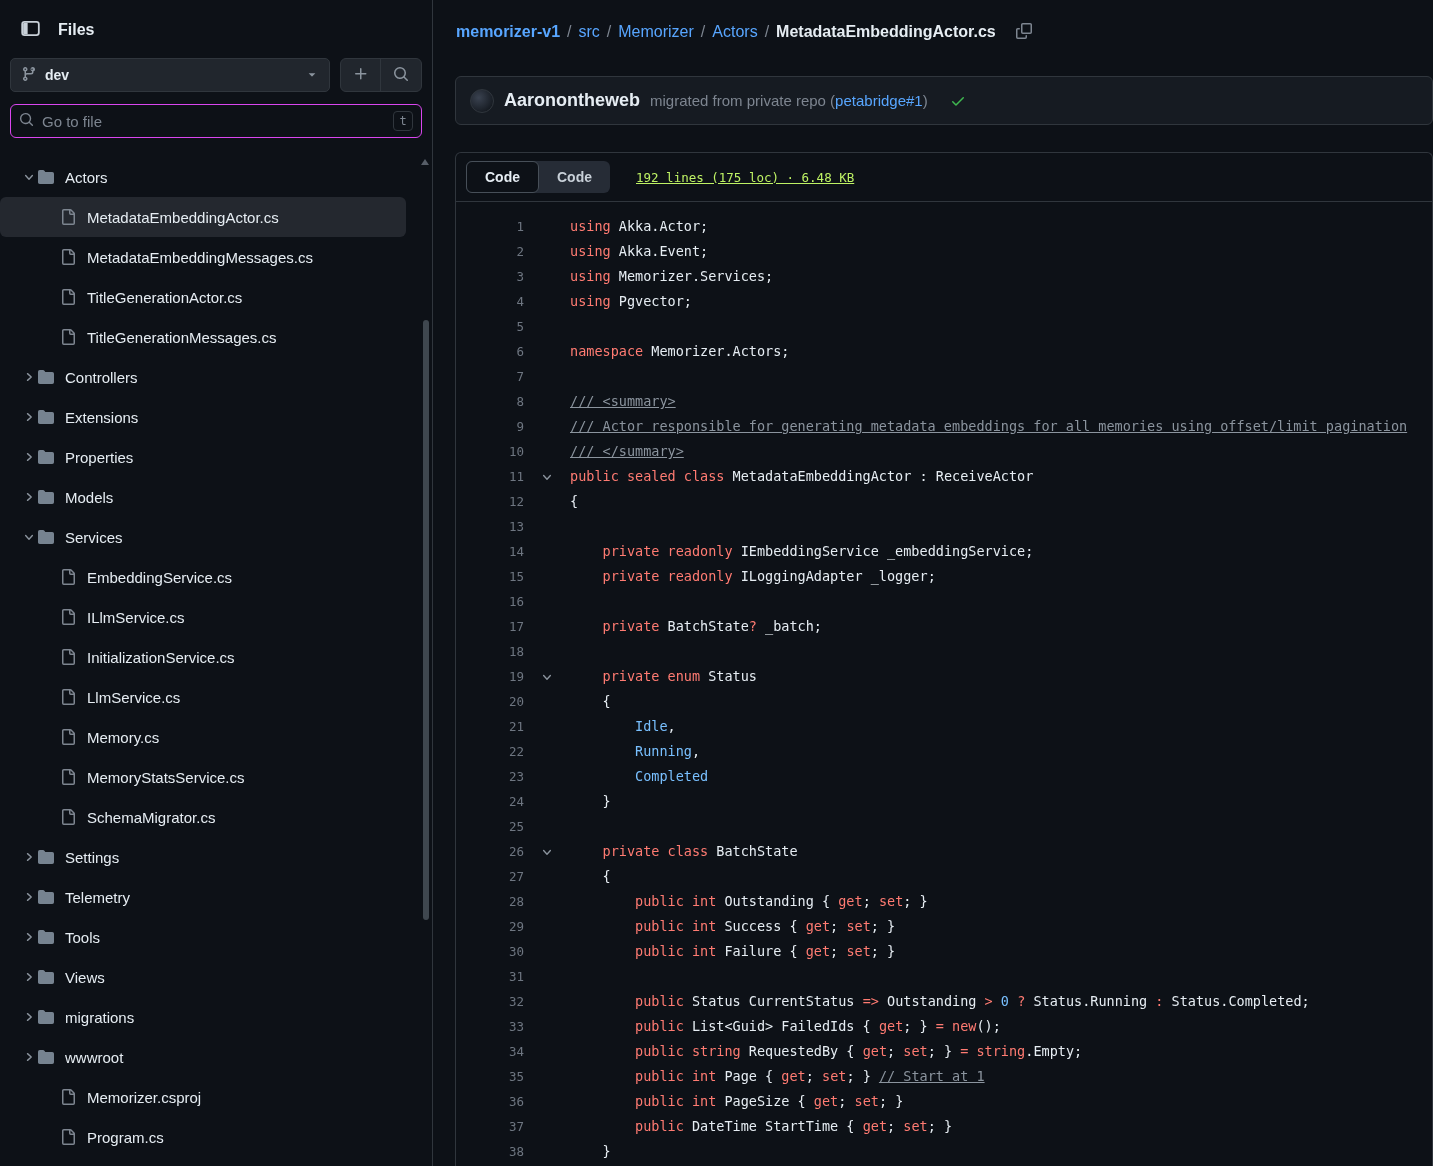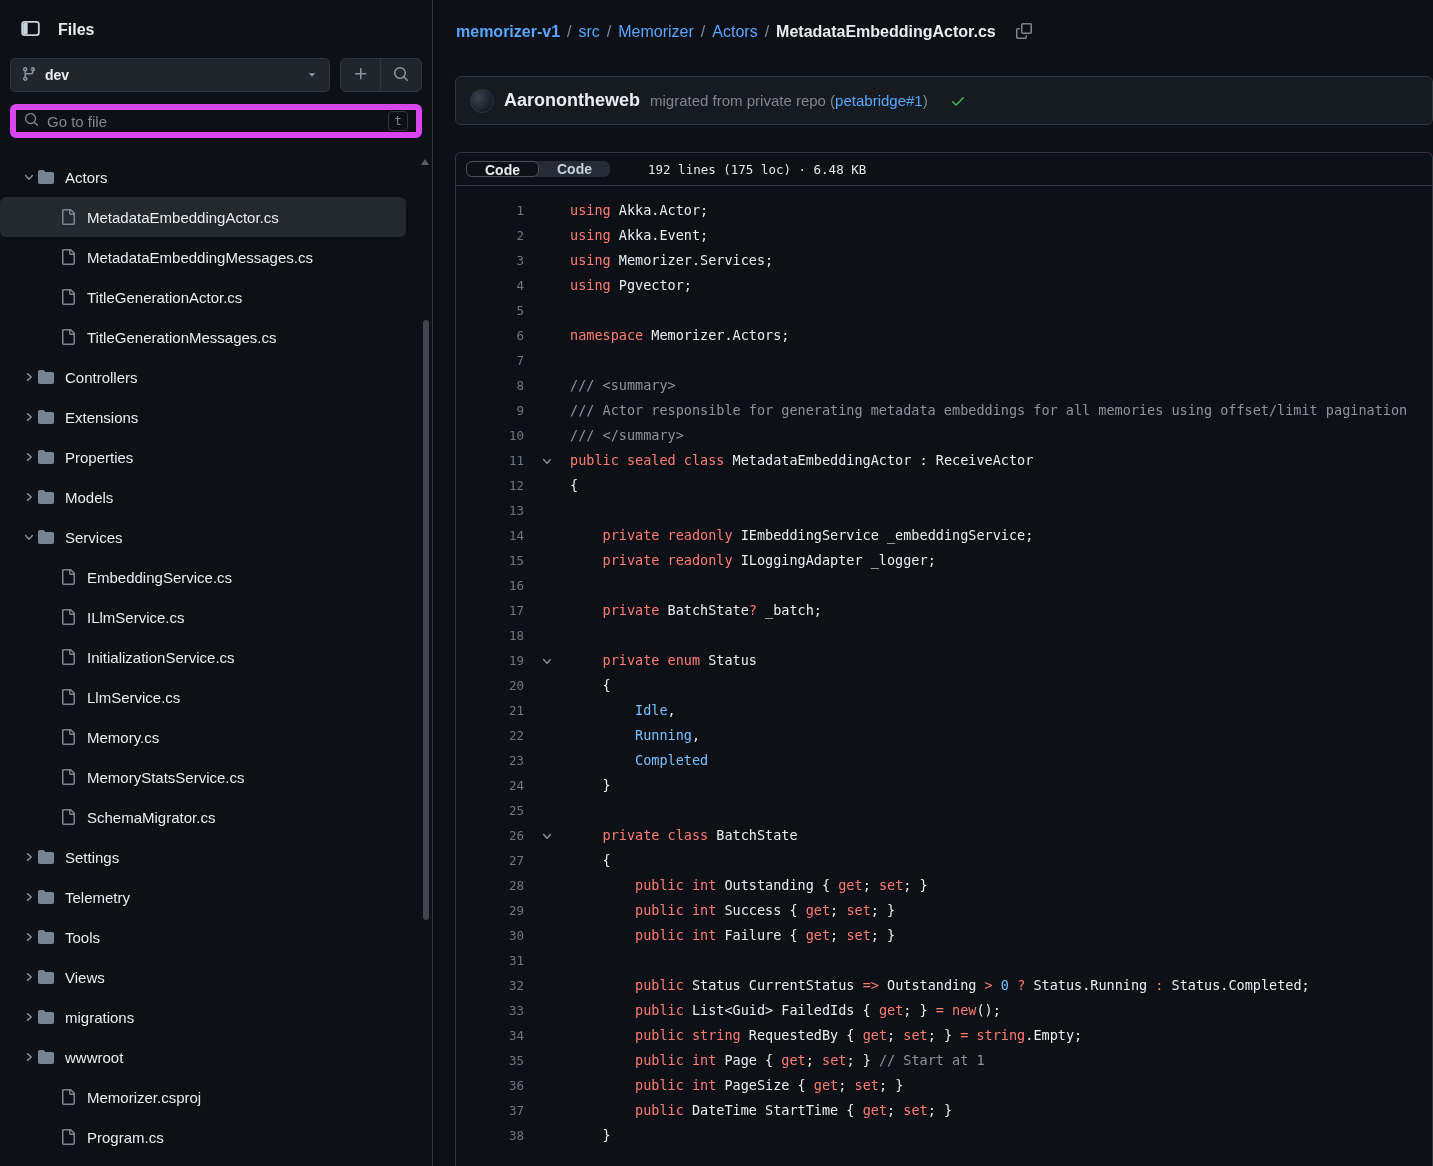--- a/index.html
+++ b/index.html
@@ -15,21 +15,21 @@
   .sidebar { width:433px; min-width:433px; border-right:1px solid #30363d; display:flex; flex-direction:column; background:#0d1117; }
   .sidebar-header { display:flex; align-items:center; gap:14px; padding:16px 16px 12px 16px; }
   .icon-btn { background:transparent; border:none; color:#c9d1d9; display:flex; align-items:center; justify-content:center; width:28px; height:28px; border-radius:6px; cursor:pointer; }
   .sidebar-title { font-size:16px; font-weight:700; color:#e6edf3; }
   .controls { display:flex; gap:10px; padding:2px 10px 0 10px; align-items:center; }
   .branch-select { flex:1; height:34px; display:flex; align-items:center; gap:8px; padding:0 10px; background:#21262d; border:1px solid #30363d; border-radius:5px; color:#e6edf3; cursor:pointer; font-family:inherit; }
   .branch-name { font-size:14px; font-weight:700; flex:1; text-align:left; }
   .btn-group { display:flex; height:34px; background:#21262d; border:1px solid #30363d; border-radius:6px; overflow:hidden; }
   .btn-group button { width:40px; border:none; background:transparent; color:#8b949e; display:flex; align-items:center; justify-content:center; cursor:pointer; }
   .btn-group button:first-child { border-right:1px solid #30363d; }
-  .goto { margin:12px 10px 0 10px; height:34px; border:6px solid #d946ef; border-radius:6px; display:flex; align-items:center; gap:8px; padding:0 8px; background:#0d1117; }
+  .goto { margin:12px 10px 0 10px; height:34px; border:1px solid #d946ef; border-radius:6px; display:flex; align-items:center; gap:8px; padding:0 8px; background:#0d1117; }
   .goto input { flex:1; background:transparent; border:none; outline:none; color:#e6edf3; font-size:15px; font-family:inherit; }
   .goto input::placeholder { color:#7d8590; }
   .goto kbd { min-width:20px; height:20px; border:1px solid #30363d; border-radius:4px; color:#7d8590; font-family:"DejaVu Sans Mono",monospace; font-size:12px; display:flex; align-items:center; justify-content:center; padding:0 4px; }
 
   .tree { flex:1; margin-top:19px; position:relative; overflow:hidden; }
   .tree-row { height:40px; display:flex; align-items:center; margin-right:26px; border-radius:6px; cursor:pointer; color:#e6edf3; }
   .tree-row.is-folder { padding-left:20px; }
   .tree-row.is-file { padding-left:60px; }
   .tree-row.selected { background:rgba(177,186,196,0.14); }
   .tree-row .icon { display:flex; align-items:center; justify-content:center; }
@@ -54,32 +54,32 @@
   .commit-card { margin:12px 0 0 22px; height:49px; background:#161b22; border:1px solid #30363d; border-radius:6px; display:flex; align-items:center; gap:10px; padding:0 14px; }
   .avatar { width:24px; height:24px; min-width:24px; border-radius:50%; background:radial-gradient(circle at 35% 35%, #3a4250, #161b22 75%); border:1px solid #30363d; cursor:pointer; }
   .commit-author { font-weight:700; color:#e6edf3; text-decoration:none; font-size:18px; cursor:pointer; }
   .commit-msg { color:#7d8590; font-size:15px; white-space:nowrap; }
   .pr-link { color:#58a6ff; text-decoration:none; cursor:pointer; }
   .commit-check { margin-left:12px; color:#3fb950; display:flex; align-items:center; }
 
   .code-card { margin:27px 0 0 22px; flex:1; border:1px solid #30363d; border-bottom:none; border-radius:6px 6px 0 0; display:flex; flex-direction:column; overflow:hidden; background:#0d1117; }
   .code-header { display:flex; align-items:center; padding:8px 10px; border-bottom:1px solid #30363d; }
   .segmented { display:flex; align-items:center; background:#262c36; border-radius:6px; }
-  .seg-btn { height:16px; padding:0 18px; border:none; border-radius:6px; background:transparent; color:#c9d1d9; font-size:14px; font-weight:600; font-family:inherit; cursor:pointer; }
+  .seg-btn { height:32px; padding:0 18px; border:none; border-radius:6px; background:transparent; color:#c9d1d9; font-size:14px; font-weight:600; font-family:inherit; cursor:pointer; }
   .seg-btn.active { background:#0d1117; border:1px solid #474f58; color:#e6edf3; }
-  .file-meta { margin-left:38px; font-family:"DejaVu Sans Mono",monospace; font-size:12.5px; color:#e5e5e5; }
+  .file-meta { margin-left:26px; font-family:"DejaVu Sans Mono",monospace; font-size:12.5px; color:#bef264;text-decoration:underline; }
 
   .code-body { flex:1; padding-top:12px; font-family:"DejaVu Sans Mono","Liberation Mono",monospace; font-size:13.5px; overflow:hidden; }
   .code-line { display:flex; height:25px; line-height:25px; white-space:pre; }
   .ln { width:68px; min-width:68px; text-align:right; color:#6e7681; font-size:12.5px; cursor:pointer; user-select:none; }
   .fold { width:46px; min-width:46px; display:flex; align-items:center; justify-content:center; color:#8b949e; }
   .src { white-space:pre; }
   .tk-k { color:#ff7b72; }
   .tk-p { color:#e6edf3; }
-  .tk-c { color:#8b949e; }
+  .tk-c { color:#8b949e;text-decoration:underline; }
   .tk-b { color:#79c0ff; }
 </style>
 </head>
 <body>
 
 <div class="app">
 
   <aside class="sidebar">
     <div class="sidebar-header">
       <button class="icon-btn">

